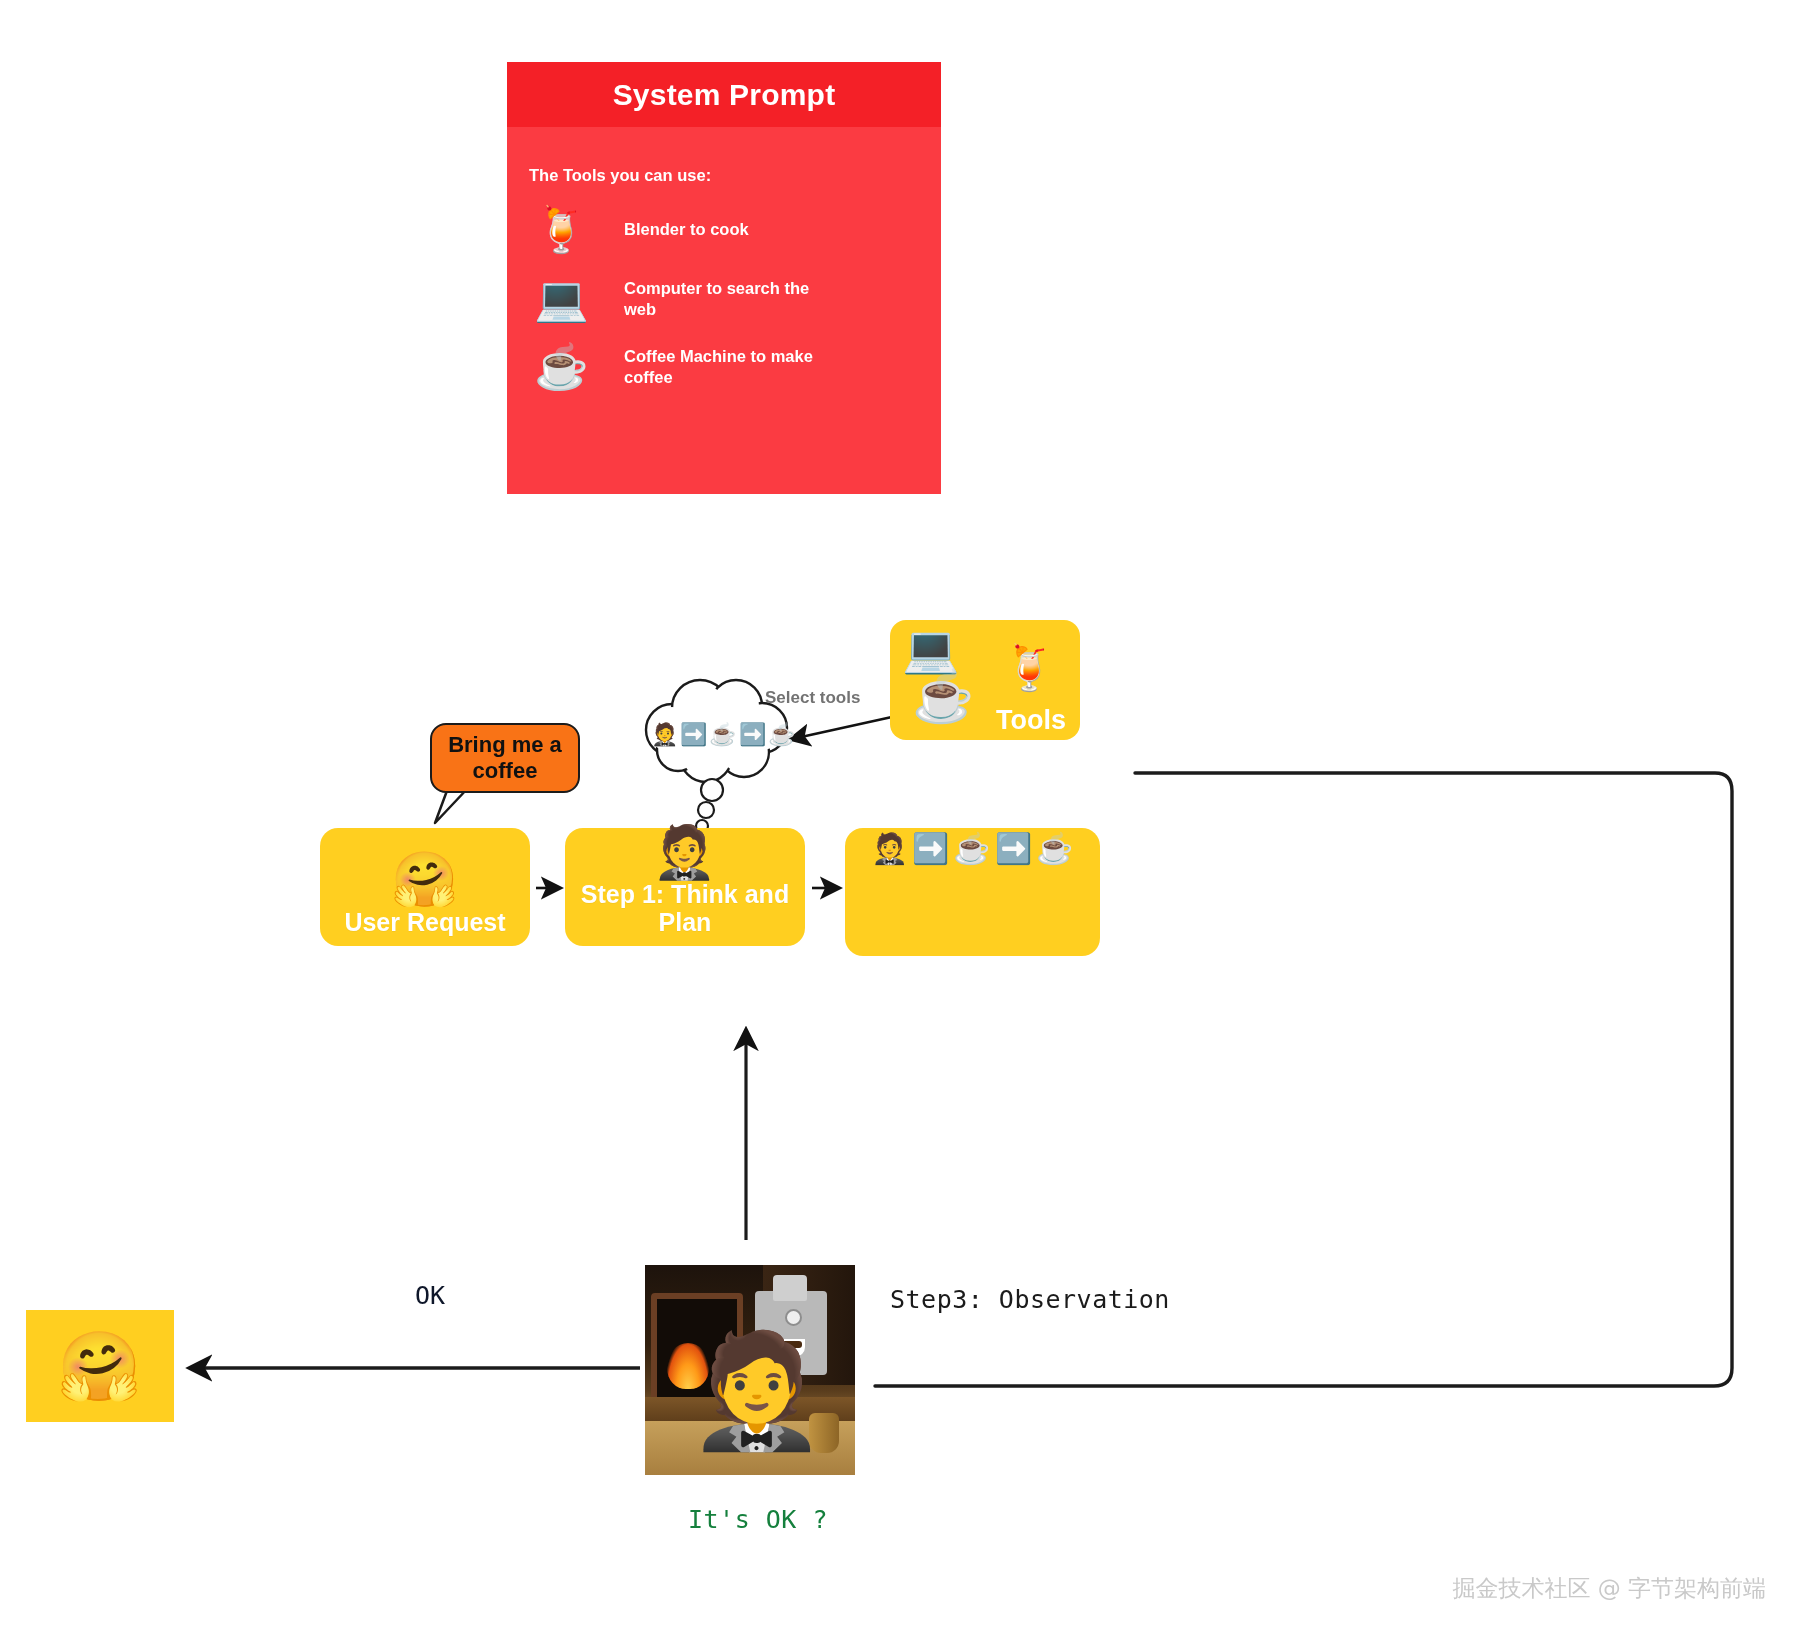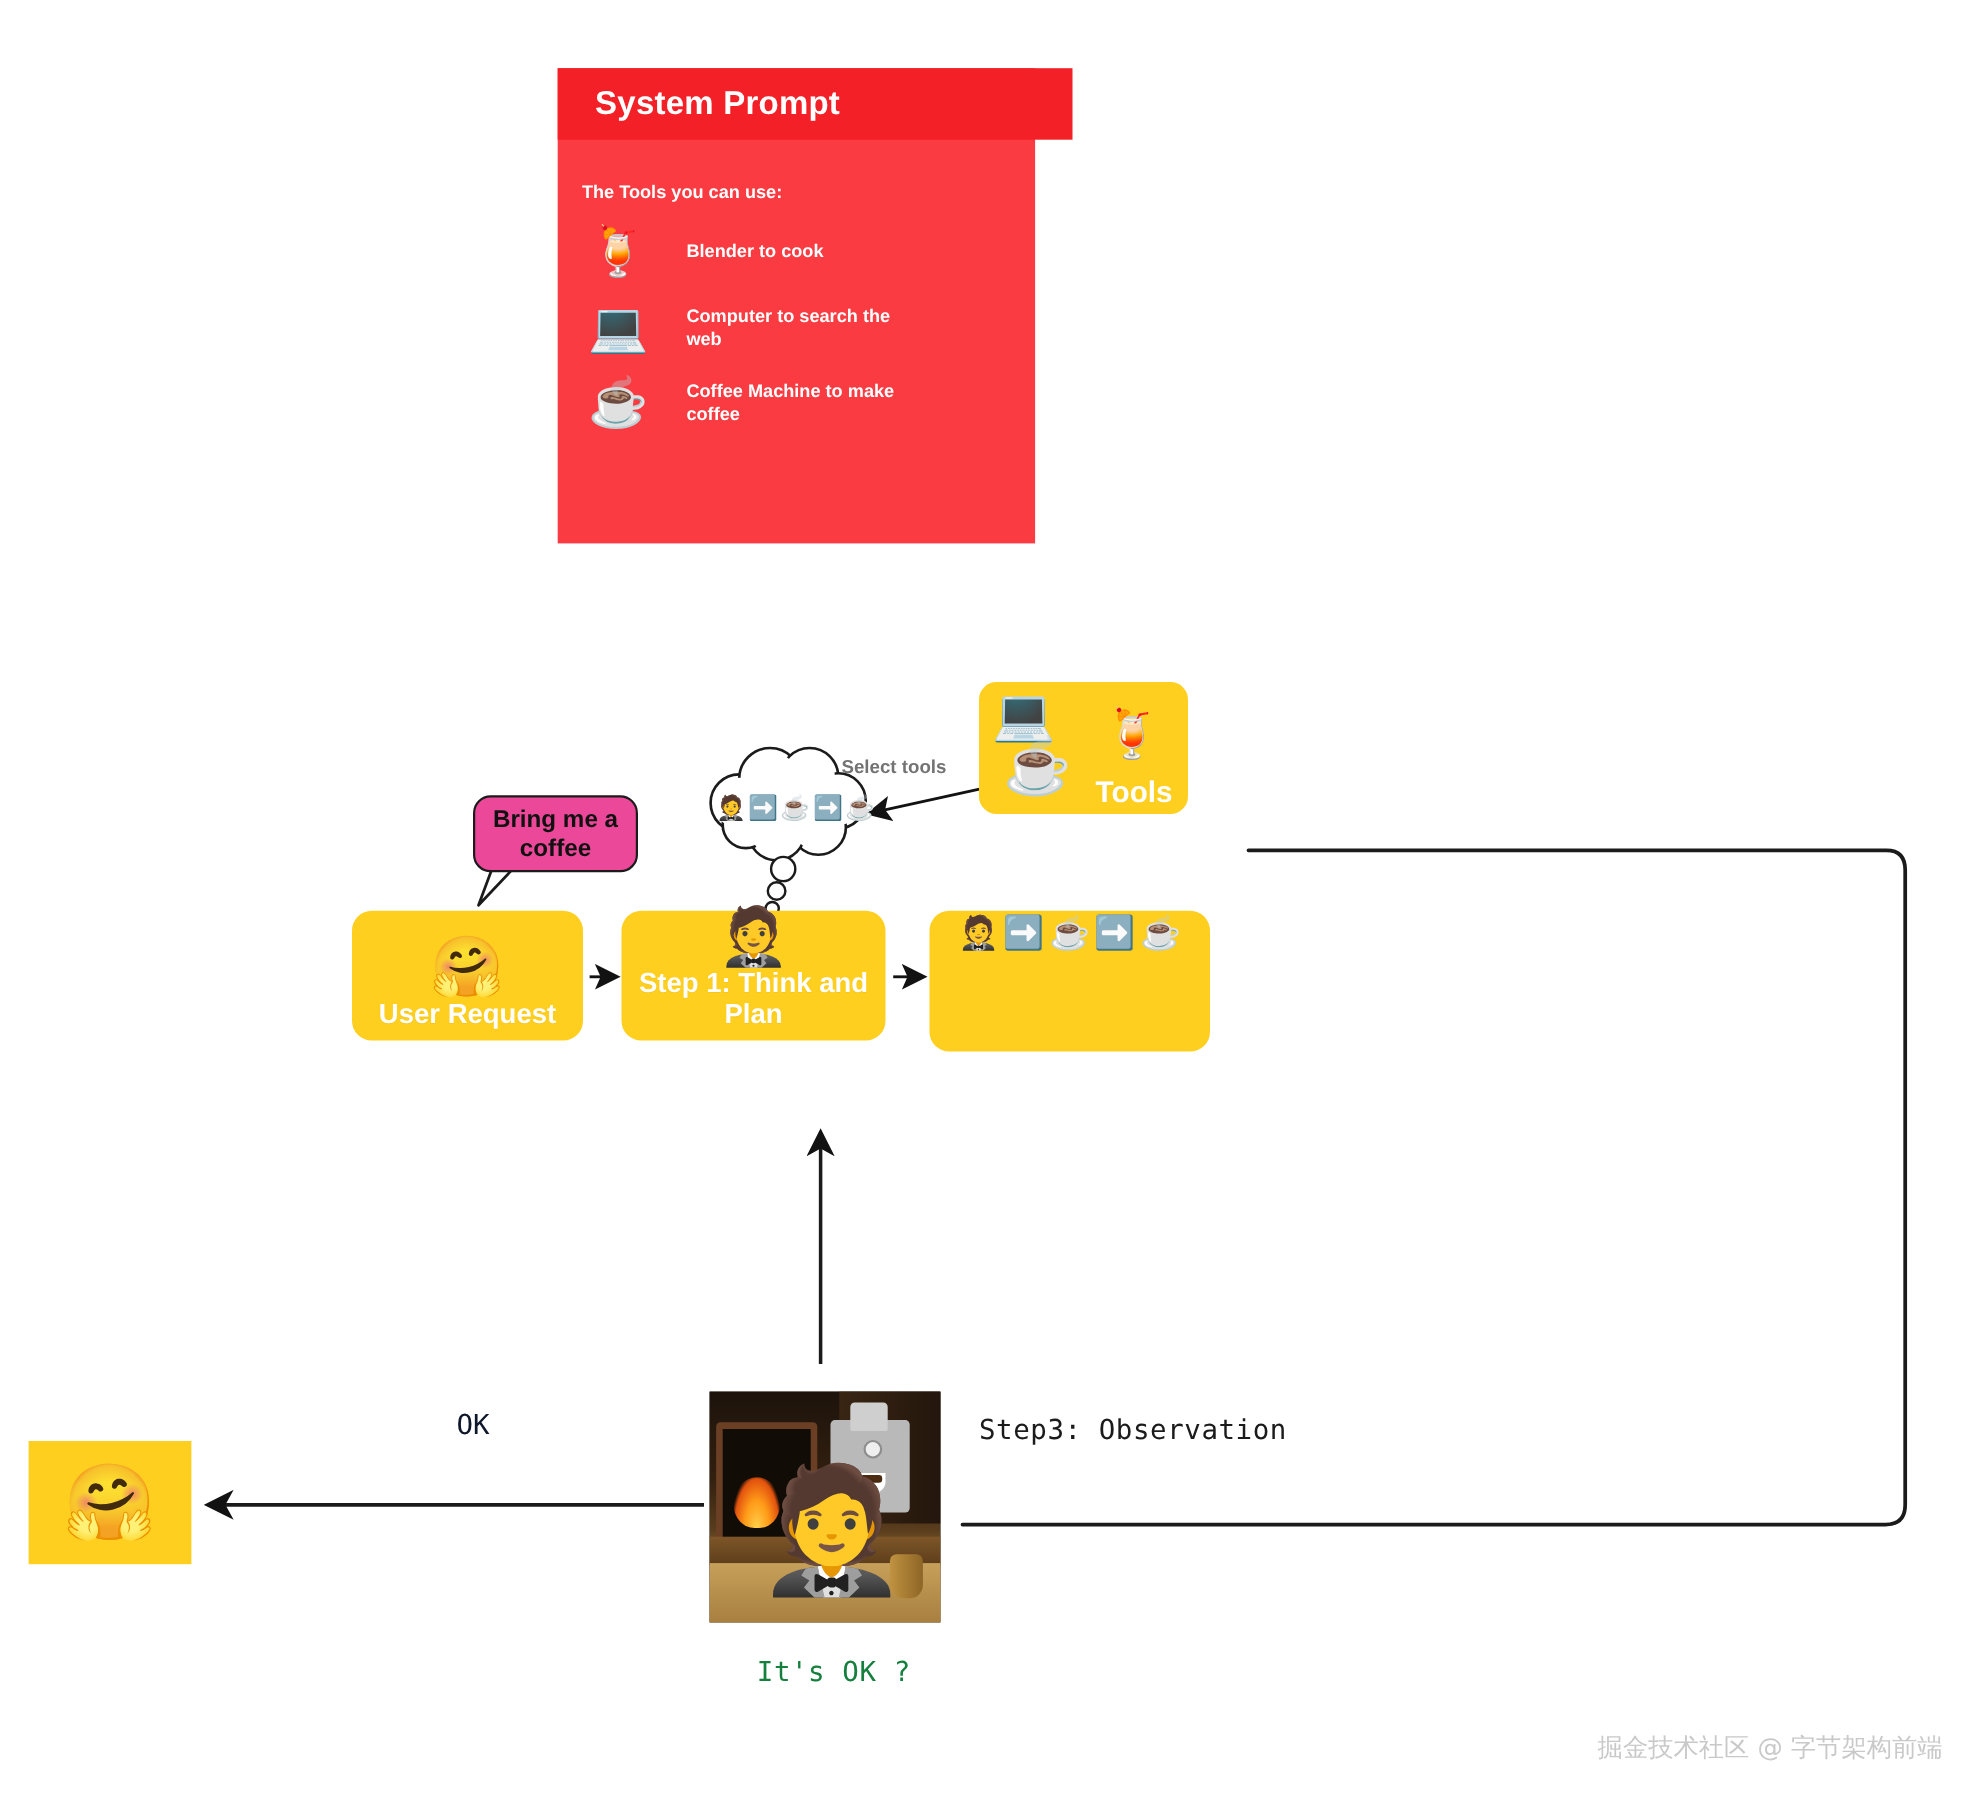--- a/index.html
+++ b/index.html
@@ -11,21 +11,21 @@
 
   
   #system-prompt-card{
     left:507px;top:62px;width:434px;height:432px;
     background:#FB3B42;
     box-shadow:0 0 0 0 transparent;
   }
   #system-prompt-header{
     position:absolute;left:0;top:0;width:100%;height:65px;
     background:#F42027;
-    display:flex;align-items:center;padding-left:34px;
+    display:flex;align-items:center;justify-content:center;
   }
   #system-prompt-title{
     color:#ffffff;font-size:30px;font-weight:bold;letter-spacing:.2px;
   }
   #tools-intro{
     position:absolute;left:22px;top:104px;color:#ffffff;font-size:16.5px;font-weight:bold;
   }
   .tool-row{position:absolute;left:22px;display:flex;align-items:center;}
   .tool-row .tool-ico{width:66px;display:flex;justify-content:center;align-items:center;font-size:44px;line-height:1;}
   .tool-row .tool-lbl{margin-left:29px;color:#ffffff;font-size:16.5px;font-weight:bold;width:210px;line-height:1.28;}
@@ -68,21 +68,21 @@
   
   #box-hf-final{
     position:absolute;left:26px;top:1310px;width:148px;height:112px;background:#FFCF20;
     display:flex;align-items:center;justify-content:center;
   }
   #box-hf-final .fb-emoji{font-size:68px;}
 
   
   #speech-bubble{
     position:absolute;left:430px;top:723px;width:150px;height:70px;
-    background:#ec4899;border:2.5px solid #1b1b1b;border-radius:16px;
+    background:#f97316;border:2.5px solid #1b1b1b;border-radius:16px;
     display:flex;align-items:center;justify-content:center;text-align:center;
     font-size:22px;font-weight:bold;color:#111;line-height:1.18;padding:4px 8px;box-sizing:border-box;
   }
   #thought-chain{
     position:absolute;left:651px;top:724px;display:flex;align-items:center;gap:2px;
     font-size:22px;line-height:1;z-index:3;
   }
 
   
   #label-select-tools{

